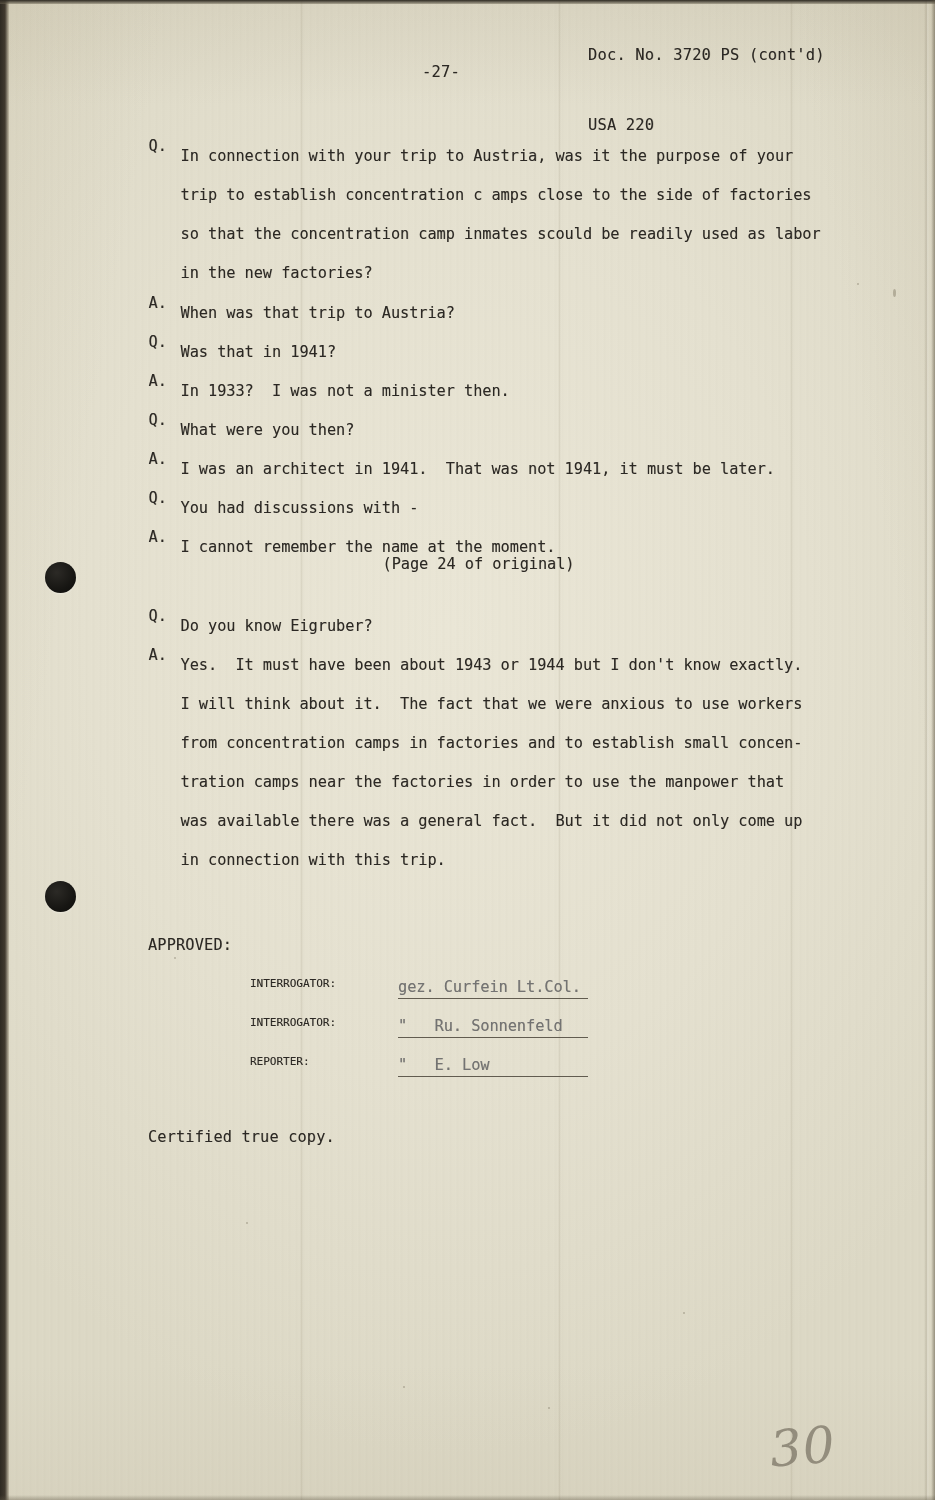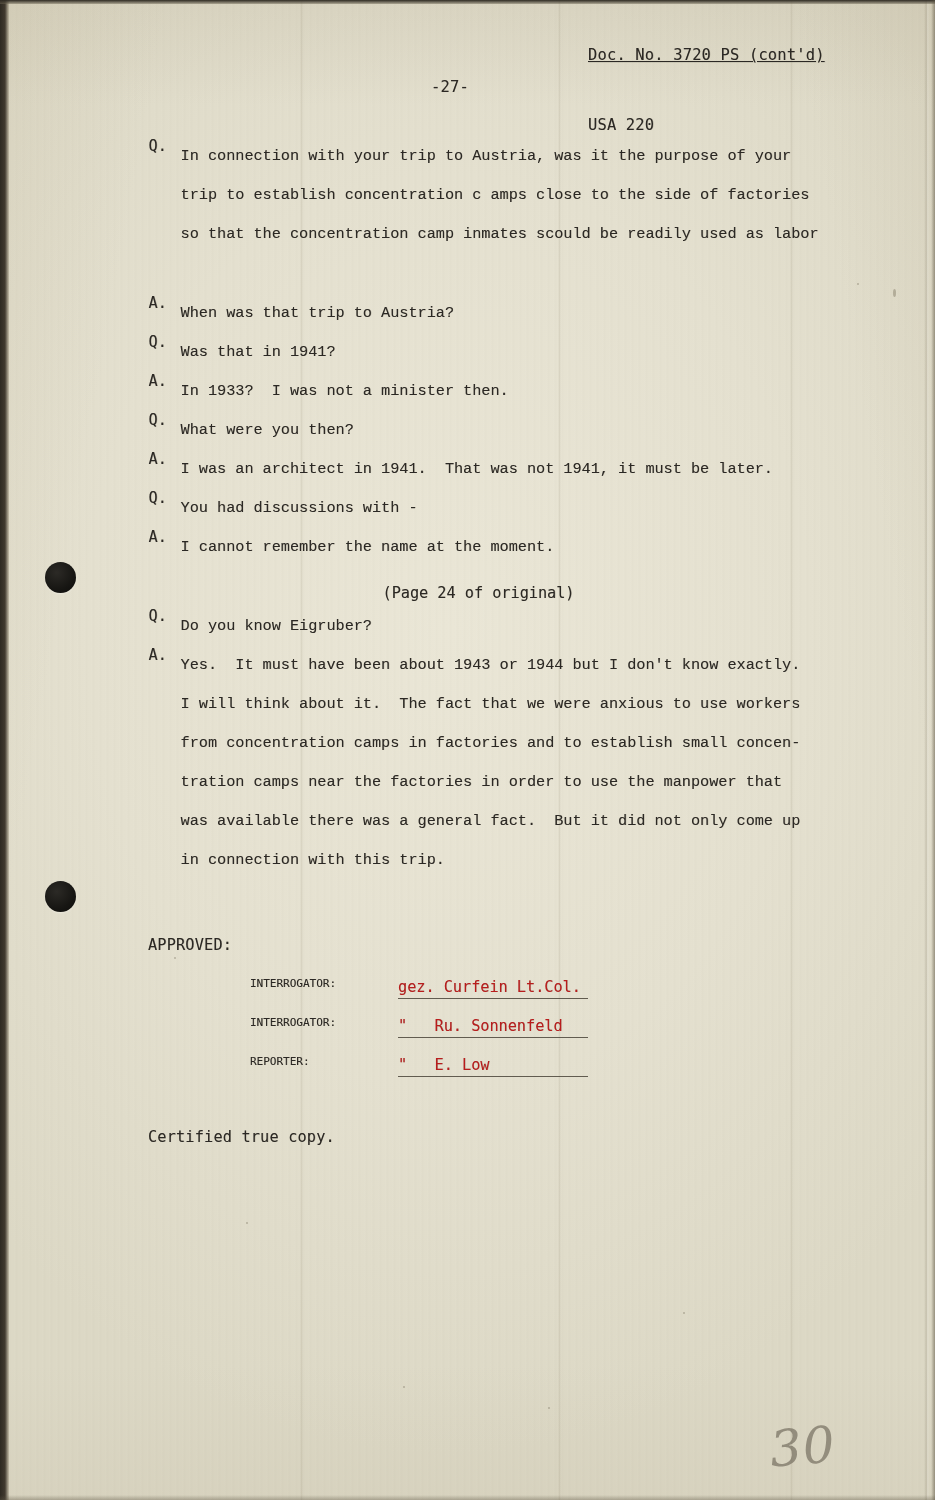--- a/index.html
+++ b/index.html
@@ -107,21 +107,21 @@
     width: 790px;
     color: #2b2824;
     font-size: 15.2px;
     white-space: pre;
     text-shadow: 0.35px 0.35px 0 rgba(70,62,48,0.35);
   }
   .qa-tag {
     display: inline-block;
     width: 32px;
   }
-  .qa-lines { display: inline-block; vertical-align: top; font-family: Liberation Mono, monospace; }
+  .qa-lines { display: inline-block; vertical-align: top; }
   .qa-lines .ln { display: block; height: 39px; line-height: 39px; white-space: pre; }
 
   .centered {
     position: absolute;
     left: 0; right: 0;
     text-align: center;
     color: #2b2824;
     font-size: 15.2px;
     white-space: pre;
     text-shadow: 0.35px 0.35px 0 rgba(70,62,48,0.35);
@@ -129,21 +129,21 @@
 
   
   .sig-row { position: absolute; left: 250px; height: 26px; }
   .sig-label {
     position: absolute; left: 0; top: 0;
     color: #2b2824; font-size: 11px; white-space: pre;
     text-shadow: 0.35px 0.35px 0 rgba(70,62,48,0.35);
   }
   .sig-value-wrap { position: absolute; left: 148px; top: 0; width: 190px; }
   .sig-value {
-    color: #b91c1c; font-size: 15.2px; white-space: pre;
+    color: #737373; font-size: 15.2px; white-space: pre;
     text-shadow: 0.35px 0.35px 0 rgba(70,62,48,0.35);
   }
   .sig-rule {
     position: absolute; left: 148px; width: 190px; height: 0;
     border-bottom: 1.6px solid #443e33;
     opacity: .82;
   }
 
   
   .pencil {
@@ -170,26 +170,26 @@
 
   <div class="paper-base"></div>
   <div class="paper-grain"></div>
   <div class="paper-warm"></div>
 
   <div class="crease c1"></div>
   <div class="crease c2"></div>
   <div class="crease c3"></div>
   <div class="crease c4"></div>
 
-  <div class="doc-text hdr" style="left:431px; top:63px;margin-top:15px;">-27-</div>
-  <div class="doc-text hdr" style="left:588px; top:46px;text-decoration:underline;">Doc. No. 3720 PS (cont'd)</div>
+  <div class="doc-text hdr" style="left:422px; top:63px;">-27-</div>
+  <div class="doc-text hdr" style="left:588px; top:46px;">Doc. No. 3720 PS (cont'd)</div>
   <div class="doc-text hdr" style="left:588px; top:68px;margin-top:48px;">USA 220</div>
 
   <div class="qa-row" style="top:119px;">
-    <span class="qa-tag">Q.</span><span class="qa-lines"><span class="ln">In connection with your trip to Austria, was it the purpose of your</span><span class="ln">trip to establish concentration c amps close to the side of factories</span><span class="ln">so that the concentration camp inmates scould be readily used as labor</span></span>
+    <span class="qa-tag">Q.</span><span class="qa-lines"><span class="ln">In connection with your trip to Austria, was it the purpose of your</span><span class="ln">trip to establish concentration c amps close to the side of factories</span><span class="ln">so that the concentration camp inmates scould be readily used as labor</span><span class="ln">in the new factories?</span></span>
   </div>
 
   <div class="qa-row" style="top:276px;">
     <span class="qa-tag">A.</span><span class="qa-lines"><span class="ln">When was that trip to Austria?</span></span>
   </div>
 
   <div class="qa-row" style="top:315px;">
     <span class="qa-tag">Q.</span><span class="qa-lines"><span class="ln">Was that in 1941?</span></span>
   </div>
 
@@ -206,21 +206,21 @@
   </div>
 
   <div class="qa-row" style="top:471px;">
     <span class="qa-tag">Q.</span><span class="qa-lines"><span class="ln">You had discussions with -</span></span>
   </div>
 
   <div class="qa-row" style="top:510px;">
     <span class="qa-tag">A.</span><span class="qa-lines"><span class="ln">I cannot remember the name at the moment.</span></span>
   </div>
 
-  <div class="centered" style="top:584px; padding-left:22px;">(Page 24 of original)</div>
+  <div class="centered" style="top:555px; padding-left:22px;">(Page 24 of original)</div>
 
   <div class="qa-row" style="top:589px;">
     <span class="qa-tag">Q.</span><span class="qa-lines"><span class="ln">Do you know Eigruber?</span></span>
   </div>
 
   <div class="qa-row" style="top:628px;">
     <span class="qa-tag">A.</span><span class="qa-lines"><span class="ln">Yes.  It must have been about 1943 or 1944 but I don't know exactly.</span><span class="ln">I will think about it.  The fact that we were anxious to use workers</span><span class="ln">from concentration camps in factories and to establish small concen-</span><span class="ln">tration camps near the factories in order to use the manpower that</span><span class="ln">was available there was a general fact.  But it did not only come up</span><span class="ln">in connection with this trip.</span></span>
   </div>
 
 

